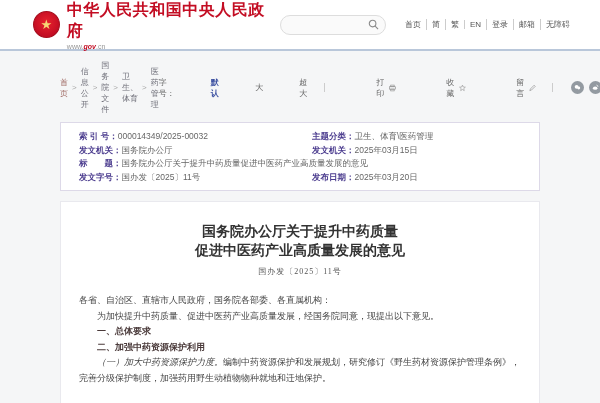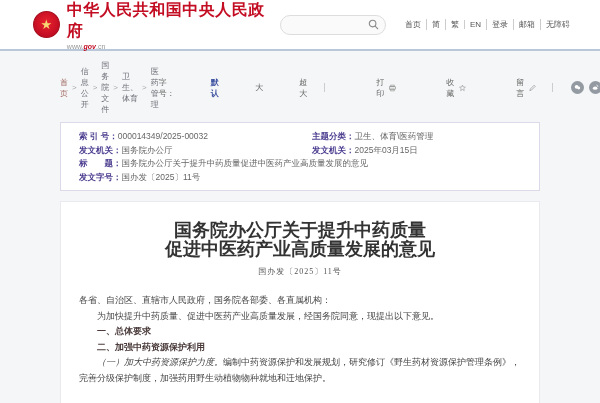--- a/index.html
+++ b/index.html
@@ -42,21 +42,21 @@
   
   .meta-box { width:480px; margin:0 auto; background:#fff; border:1px solid #ddd9e8; padding:7px 18px 6px; }
   .meta-grid { display:grid; grid-template-columns:1fr 1fr; column-gap:24px; }
   .meta-cell { display:flex; font-size:8.5px; line-height:13.5px; }
   .meta-cell.wide { grid-column:1 / span 2; }
   .meta-label { color:#4c3d8f; font-weight:bold; white-space:pre; flex:0 0 auto; }
   .meta-value { color:#666; }
 
   
   .doc-box { width:480px; margin:10px auto 0; background:#fff; border:1px solid #e9e9ee; padding:20px 18px 30px; min-height:240px; }
-  .doc-title { text-align:center; font-family:Liberation Mono, monospace; font-weight:bold; font-size:18px; color:#333; line-height:19px; }
+  .doc-title { text-align:center; font-family:Liberation Serif, serif; font-weight:bold; font-size:14px; color:#333; line-height:19px; }
   .doc-number { text-align:center; font-family:"Liberation Serif","DejaVu Serif",serif; font-size:8px; color:#555; margin-top:6px; letter-spacing:1px; }
   .doc-body { margin-top:16px; font-family:"Liberation Serif","DejaVu Serif",serif; font-size:9px; color:#454545; line-height:15.5px; }
   .doc-body p { margin:0; text-indent:2em; }
   .doc-body p.no-indent { text-indent:0; }
   .doc-body p.heading { font-weight:bold; color:#4a3a3a; }
   .doc-body .lead { font-style:italic; }
 </style>
 </head>
 <body>
 
@@ -170,20 +170,24 @@
         <span class="meta-value">2025年03月15日</span>
       </div>
       <div class="meta-cell wide">
         <span class="meta-label">标　　题：</span>
         <span class="meta-value">国务院办公厅关于提升中药质量促进中医药产业高质量发展的意见</span>
       </div>
       <div class="meta-cell">
         <span class="meta-label">发文字号：</span>
         <span class="meta-value">国办发〔2025〕11号</span>
       </div>
+      <div class="meta-cell">
+        <span class="meta-label">发布日期：</span>
+        <span class="meta-value">2025年03月20日</span>
+      </div>
     </div>
   </div>
 
   <div class="doc-box">
     <div class="doc-title">
       <div>国务院办公厅关于提升中药质量</div>
       <div>促进中医药产业高质量发展的意见</div>
     </div>
     <div class="doc-number">国办发〔2025〕11号</div>
     <div class="doc-body">

